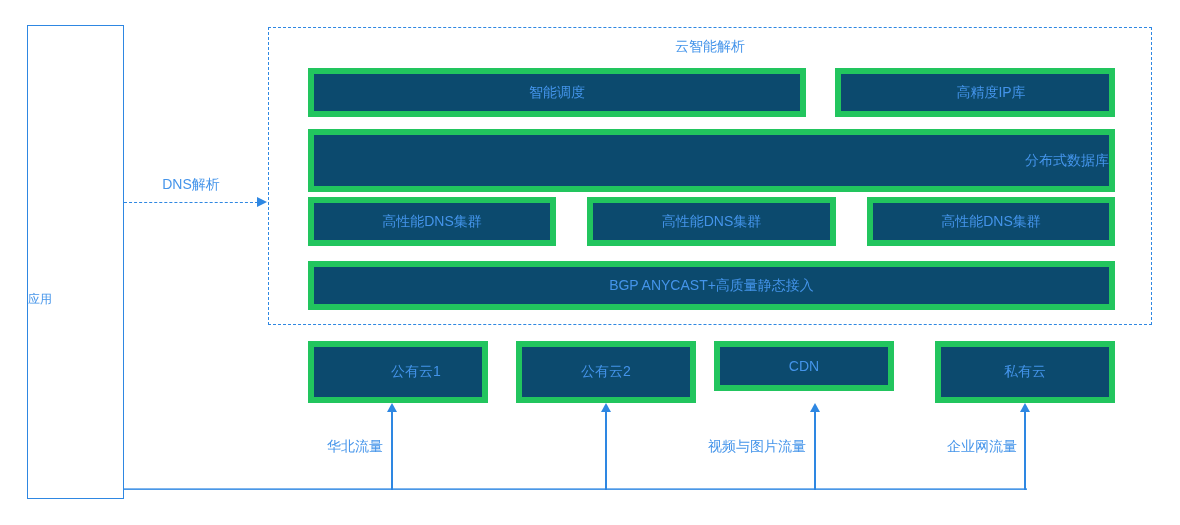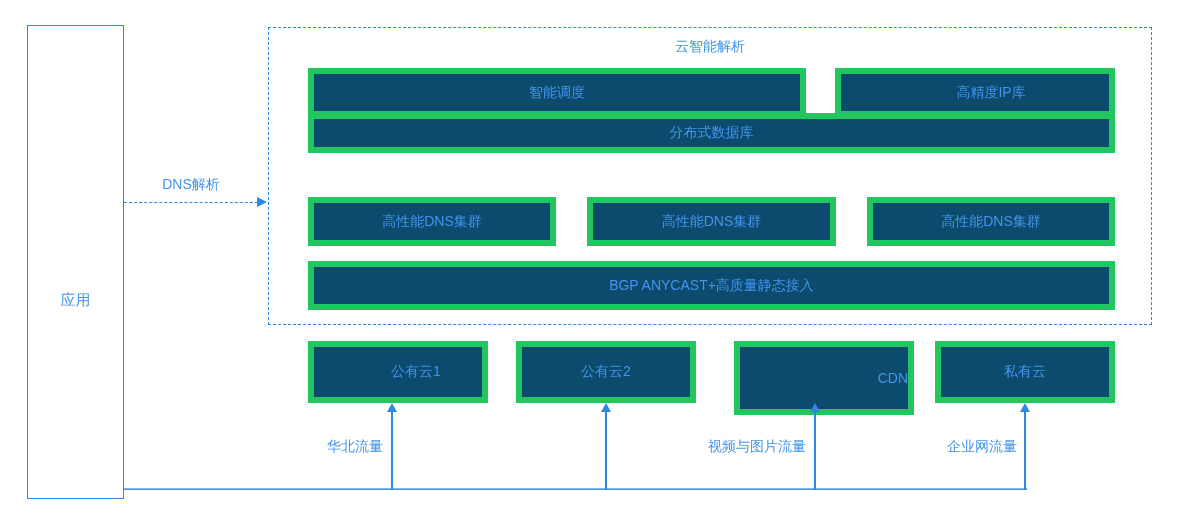--- a/index.html
+++ b/index.html
@@ -85,22 +85,22 @@
     position: absolute;
     left: 27px; top: 25px;
     width: 97px; height: 474px;
     border: 1px solid #2e87e2;
     background: #ffffff;
   }
   .app-label {
     position: absolute;
     top: 265px; left: 0;
     width: 100%;
-    text-align: center;
-    font-size: 15px;
+    text-align: left;
+    font-size: 12px;
   }
 </style>
 </head>
 <body>
 
 <div class="canvas">
 
   <div class="app-box">
     <div class="app-label">应用</div>
   </div>
@@ -112,21 +112,21 @@
   <div class="dashed-container"></div>
   <div class="container-title">云智能解析</div>
 
   <div class="box" style="left:308px; top:68px; width:498px; height:49px;">
     <span>智能调度</span>
   </div>
   <div class="box" style="left:835px; top:68px; width:280px; height:49px;padding-left:32px;">
     <span>高精度IP库</span>
   </div>
 
-  <div class="box" style="left:308px; top:113px; width:807px; height:40px;">
+  <div class="box" style="left:308px; top:129px; width:807px; height:63px;justify-content:flex-end;">
     <span>分布式数据库</span>
   </div>
 
   <div class="box" style="left:308px; top:197px; width:248px; height:49px;">
     <span>高性能DNS集群</span>
   </div>
   <div class="box" style="left:587px; top:197px; width:249px; height:49px;">
     <span>高性能DNS集群</span>
   </div>
   <div class="box" style="left:867px; top:197px; width:248px; height:49px;">
@@ -136,21 +136,21 @@
   <div class="box" style="left:308px; top:261px; width:807px; height:49px;">
     <span>BGP ANYCAST+高质量静态接入</span>
   </div>
 
   <div class="box" style="left:308px; top:341px; width:180px; height:62px;padding-left:36px;">
     <span>公有云1</span>
   </div>
   <div class="box" style="left:516px; top:341px; width:180px; height:62px;">
     <span>公有云2</span>
   </div>
-  <div class="box" style="left:734px; top:341px; width:180px; height:74px;justify-content:flex-end;">
+  <div class="box" style="left:714px; top:341px; width:180px; height:50px;">
     <span>CDN</span>
   </div>
   <div class="box" style="left:935px; top:341px; width:180px; height:62px;">
     <span>私有云</span>
   </div>
 
   <div class="traffic-label" style="left:233px;">华北流量</div>
   <div class="traffic-label" style="left:656px;">视频与图片流量</div>
   <div class="traffic-label" style="left:867px;">企业网流量</div>
 

